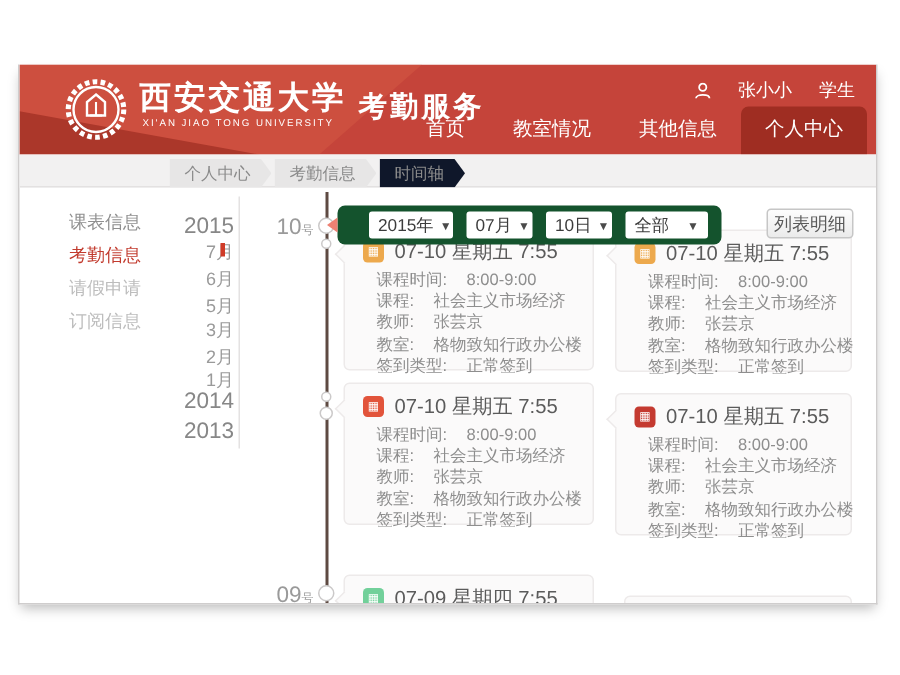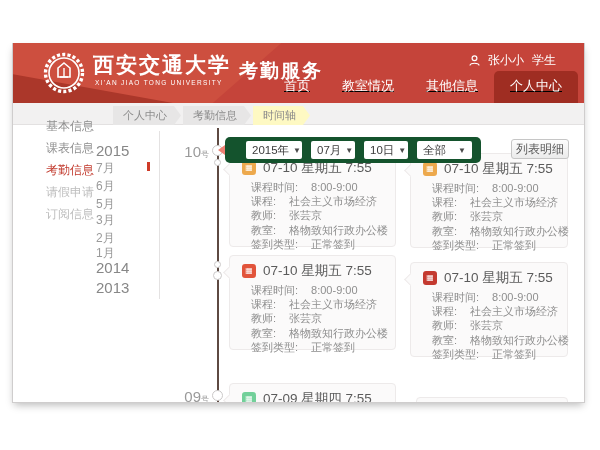--- a/index.html
+++ b/index.html
@@ -15,40 +15,40 @@
   .hdr { position:absolute; left:0; top:0; width:100%; height:60px; background:#c5443a; overflow:hidden; }
   .hdr-band-light { position:absolute; inset:0; background:#cd4f3f;
                     clip-path:polygon(0 0,47% 0,35% 100%,0 100%); }
   .hdr-band-dark  { position:absolute; inset:0; background:#ab372a;
                     clip-path:polygon(0 52%,28% 100%,0 100%); }
   .logo { position:absolute; left:30px; top:9px; width:42px; height:42px; }
   .uni-cn { position:absolute; left:80px; top:8px; color:#fff; font-size:21px; font-weight:bold;
             font-family:"DejaVu Serif",serif; letter-spacing:2px; white-space:nowrap; }
   .uni-en { position:absolute; left:82px; top:36px; color:#fff; font-size:6.5px; letter-spacing:1.3px; white-space:nowrap; }
   .app-title { position:absolute; left:226px; top:15px; color:#fff; font-size:19px; font-weight:bold; letter-spacing:2px; white-space:nowrap; }
-  .userbox { position:absolute; right:28px; top:9px; color:#fff; font-size:12px; display:flex; align-items:center; gap:8px; }
-  .nav { position:absolute; right:6px; bottom:0; display:flex; align-items:center;text-decoration:underline; }
+  .userbox { position:absolute; right:14px; top:9px; color:#fff; font-size:12px; display:flex; align-items:center; gap:18px; }
+  .nav { position:absolute; right:6px; bottom:0; display:flex; align-items:center; }
   .nav-item { color:#fff; font-size:13px; padding:6px 16px 8px; cursor:pointer; white-space:nowrap; }
   .nav-item.active { background:#9f2d22; border-radius:5px 5px 0 0; padding:6px 16px 8px; }
 
   
   .crumbbar { position:absolute; left:0; top:60px; width:100%; height:22px; background:#f2f1f1; border-bottom:1px solid #e3e1e1; }
   .crumbs { position:absolute; left:100px; top:3px; display:flex; gap:2px; }
   .crumb { font-size:11px; color:#8a8a8a; background:#e7e6e6; padding:2px 14px 2px 10px; white-space:nowrap;
            clip-path:polygon(0 0,calc(100% - 7px) 0,100% 50%,calc(100% - 7px) 100%,0 100%); cursor:pointer; }
-  .crumb.last { background:#fef9c3; }
+  .crumb.last { background:#0f172a; }
 
   
   .side-item { position:absolute; left:33px; width:70px; font-size:12px; color:#8f8f8f; cursor:pointer; white-space:nowrap; }
   .side-item.active { color:#c23b2e; }
   .side-item.muted { color:#bdbdbd; }
 
   
   .miniline { position:absolute; left:146px; top:88px; width:1px; height:168px; background:#e4e2e2; }
-  .tl-item { position:absolute; left:83px; width:60px; color:#9a9a9a; font-size:12px; cursor:pointer; white-space:nowrap; }
+  .tl-item { position:absolute; left:83px; width:60px; text-align:right; color:#9a9a9a; font-size:12px; cursor:pointer; white-space:nowrap; }
   .tl-item.year { font-size:15px; color:#878787; }
   .tl-current-tick { position:absolute; left:134px; top:119px; width:3px; height:9px; background:#cf3b28; }
   .mainline { position:absolute; left:204px; top:85px; width:2px; height:275px; background:#5e4a42; z-index:1; }
   .node { position:absolute; background:#fff; border:1px solid #cbc9c9; border-radius:50%; z-index:3; }
   .daylabel { position:absolute; left:158px; width:38px; text-align:right; font-size:15px; color:#9a9a9a; white-space:nowrap; }
   .daylabel .suf { font-size:8px; }
 
   
   .callout { position:absolute; left:212px; top:94px; width:256px; height:26px; background:#14532d; border-radius:5px; z-index:10; }
   .callout:before { content:""; position:absolute; left:-7px; top:8px; border:5px solid transparent; border-right:7px solid #ee8173; border-left:none; }
@@ -104,21 +104,20 @@
     </div>
 
     <div class="crumbbar">
       <div class="crumbs">
         <span class="crumb">个人中心</span>
         <span class="crumb">考勤信息</span>
         <span class="crumb last">时间轴</span>
       </div>
     </div>
 
-    <div class="side-item" style="top:75px">基本信息</div>
     <div class="side-item" style="top:97px">课表信息</div>
     <div class="side-item active" style="top:119px">考勤信息</div>
     <div class="side-item muted" style="top:141px">请假申请</div>
     <div class="side-item muted" style="top:163px">订阅信息</div>
 
     <div class="miniline"></div>
     <div class="tl-item year" style="top:99px">2015</div>
     <div class="tl-item" style="top:117px">7月</div>
     <div class="tl-item" style="top:135px">6月</div>
     <div class="tl-item" style="top:153px">5月</div>

